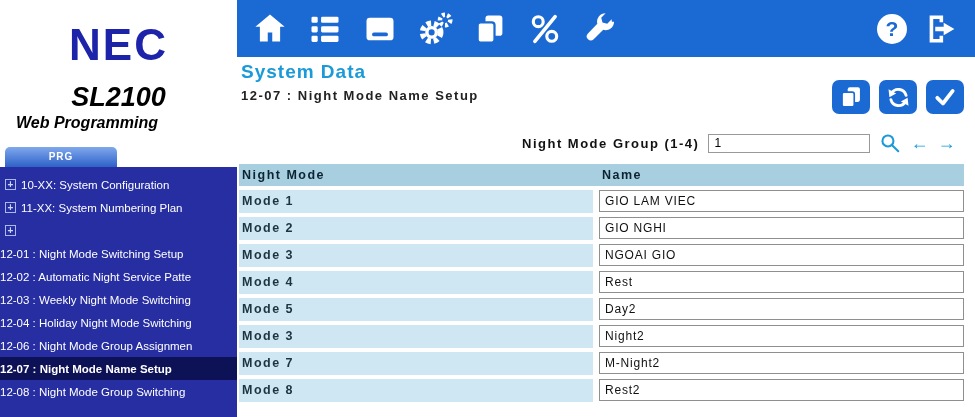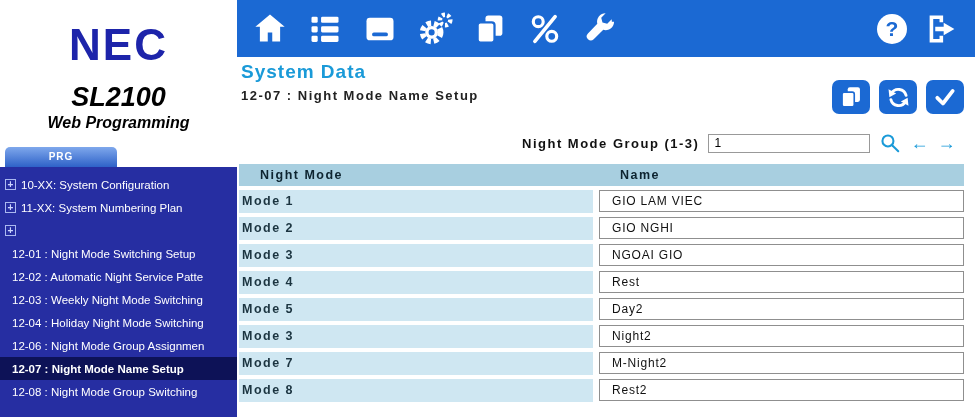--- a/index.html
+++ b/index.html
@@ -3,30 +3,30 @@
 <meta charset="utf-8">
 <style>
   * { margin:0; padding:0; box-sizing:border-box; }
   body { font-family:"Liberation Sans","DejaVu Sans",sans-serif; background:#fff; }
   .screen { position:relative; width:975px; height:417px; overflow:hidden; background:#fff; }
 
   
   .sidebar { position:absolute; left:0; top:0; width:237px; height:417px; background:#fff; }
   .logo { text-align:center; margin-top:20px; font-size:44px; font-weight:bold; color:#1d24aa; letter-spacing:2px; }
   .model { text-align:center; margin-top:12px; font-size:27px; font-weight:bold; font-style:italic; color:#000; }
-  .webprog { text-align:center; margin-top:1px; font-size:16px; font-weight:bold; font-style:italic; color:#000; }
+  .webprog { text-align:left; margin-top:1px; font-size:16px; font-weight:bold; font-style:italic; color:#000;padding-left:16px; }
   .prg-tab { position:absolute; top:147px; left:5px; width:112px; height:20px; line-height:20px;
              text-align:center; color:#fff; font-size:10px; font-weight:bold; letter-spacing:1px;
              background:linear-gradient(#7fa8ec,#2e62c8); border-radius:5px 5px 0 0; cursor:pointer; }
   .nav { position:absolute; top:167px; left:0; width:237px; height:250px; background:#262ea2;
          padding-top:6px; overflow:hidden; }
   .nav-item { height:23px; display:flex; align-items:center; gap:5px; color:#fff; font-size:11.5px;
               white-space:nowrap; overflow:hidden; cursor:pointer; }
   .nav-item.parent { padding-left:5px; }
-  .nav-item.child { padding-left:12px; }
+  .nav-item.child { }
   .nav-item.selected { background:#0d1257; font-weight:bold; }
   .plusbox { flex:0 0 auto; width:11px; height:11px; border:1px solid #aab8f0; color:#cdd6ff;
              font-size:10px; line-height:9px; text-align:center; font-weight:bold; }
 
   
   .topbar { position:absolute; left:237px; top:0; width:738px; height:57px; background:#1b69d3;
             display:flex; align-items:center; padding:0 14px; }
   .tb-icons { display:flex; align-items:center; gap:17px; }
   .tb-icon { width:38px; height:38px; display:flex; align-items:center; justify-content:center; cursor:pointer; }
   .tb-right { margin-left:auto; display:flex; align-items:center; gap:16px; }
@@ -43,25 +43,25 @@
   .group-row { position:absolute; top:75px; left:285px; display:flex; align-items:center; gap:9px; }
   .group-label { font-size:13px; font-weight:bold; letter-spacing:1.5px; color:#111; }
   .group-input { width:162px; height:19px; border:1px solid #999; font-size:12px; padding-left:5px;
                  font-family:inherit; letter-spacing:1px; }
   .pager-arrow { color:#1a9ad8; font-size:18px; font-weight:bold; cursor:pointer; line-height:19px; }
 
   .table { position:absolute; top:107px; left:2px; width:725px; }
   .thead { display:grid; grid-template-columns:354px 365px; column-gap:6px; background:#a8cfe0;
            height:22px; line-height:22px; font-size:12.5px; font-weight:bold; letter-spacing:1.5px;
            color:#0d2430; margin-bottom:4px; }
-  .th { padding-left:21px; overflow:hidden; white-space:nowrap; }
+  .th { padding-left:3px; overflow:hidden; white-space:nowrap; }
   .trow { display:grid; grid-template-columns:354px 365px; column-gap:6px; margin-bottom:4px; height:23px; }
   .cell-mode { background:#cfe7f2; line-height:23px; padding-left:3px; font-size:12.5px;
                letter-spacing:1.5px; color:#1b3440; font-weight:bold; }
-  .cell-name input { width:100%; height:22px; border:1px solid #8f8f8f; font-size:12px; padding-left:12px;
+  .cell-name input { width:100%; height:22px; border:1px solid #8f8f8f; font-size:12px; padding-left:5px;
                      font-family:inherit; letter-spacing:0.8px; color:#111; }
 </style>
 </head>
 <body>
 
 <div class="screen">
 
   <aside class="sidebar">
     <div class="logo">NEC</div>
     <div class="model">SL2100</div>
@@ -184,21 +184,21 @@
         </svg>
       </button>
       <button class="action-btn">
         <svg width="26" height="26" viewBox="0 0 32 32">
           <path d="M6.5 17 L13.5 24 L25.5 8.5" stroke="#fff" stroke-width="4.6" fill="none" stroke-linecap="round" stroke-linejoin="round"></path>
         </svg>
       </button>
     </div>
 
     <div class="group-row">
-      <label class="group-label">Night Mode Group (1-3)</label>
+      <label class="group-label">Night Mode Group (1-4)</label>
       <input class="group-input" type="text" value="1" style="">
       <span style="display:flex;">
         <svg width="22" height="22" viewBox="0 0 32 32">
           <circle cx="13" cy="13" r="8" stroke="#1a9ad8" stroke-width="3" fill="none"></circle>
           <path d="M19.5 19.5 L28 28" stroke="#1a9ad8" stroke-width="3" stroke-linecap="round"></path>
         </svg>
       </span>
       <span class="pager-arrow">←</span>
       <span class="pager-arrow">→</span>
     </div>

